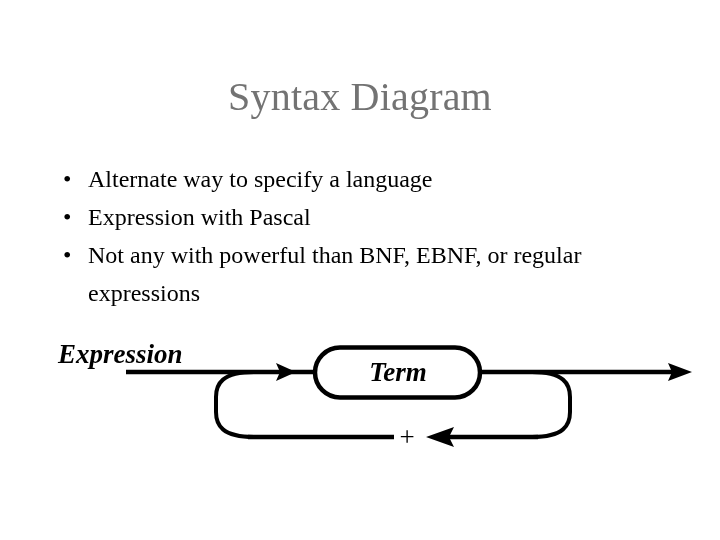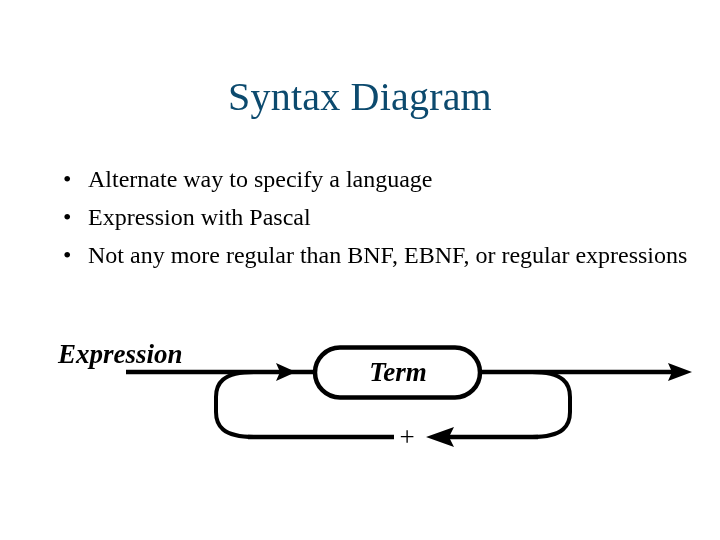--- a/index.html
+++ b/index.html
@@ -22,21 +22,21 @@
     position: absolute;
     left: 0;
     top: 74px;
     width: 720px;
     text-align: center;
     font-family: "Liberation Serif", "DejaVu Serif", serif;
     font-size: 40px;
     font-weight: 400;
     line-height: 46px;
     letter-spacing: 0.2px;
-    color: #0c4a6e;
+    color: #737373;
     white-space: nowrap;
   }
 
   
   #bullet-list {
     position: absolute;
     left: 56px;
     top: 160px;
     width: 640px;
   }
@@ -127,21 +127,21 @@
       <span class="bullet-text">Alternate way to specify a language</span>
     </div>
 
     <div class="bullet-row">
       <span class="bullet-mark">•</span>
       <span class="bullet-text">Expression with Pascal</span>
     </div>
 
     <div class="bullet-row">
       <span class="bullet-mark">•</span>
-      <span class="bullet-text">Not any more regular than BNF, EBNF, or regular expressions</span>
+      <span class="bullet-text">Not any with powerful than BNF, EBNF, or regular expressions</span>
     </div>
 
   </div>
 
   <div id="syntax-diagram">
     <svg width="720" height="160" viewBox="0 0 720 160" xmlns="http://www.w3.org/2000/svg">
 
       <text class="diagram-label-expression" x="50" y="45">Expression</text>
 
       <path class="wire" d="M 118 54 L 306 54"></path>

